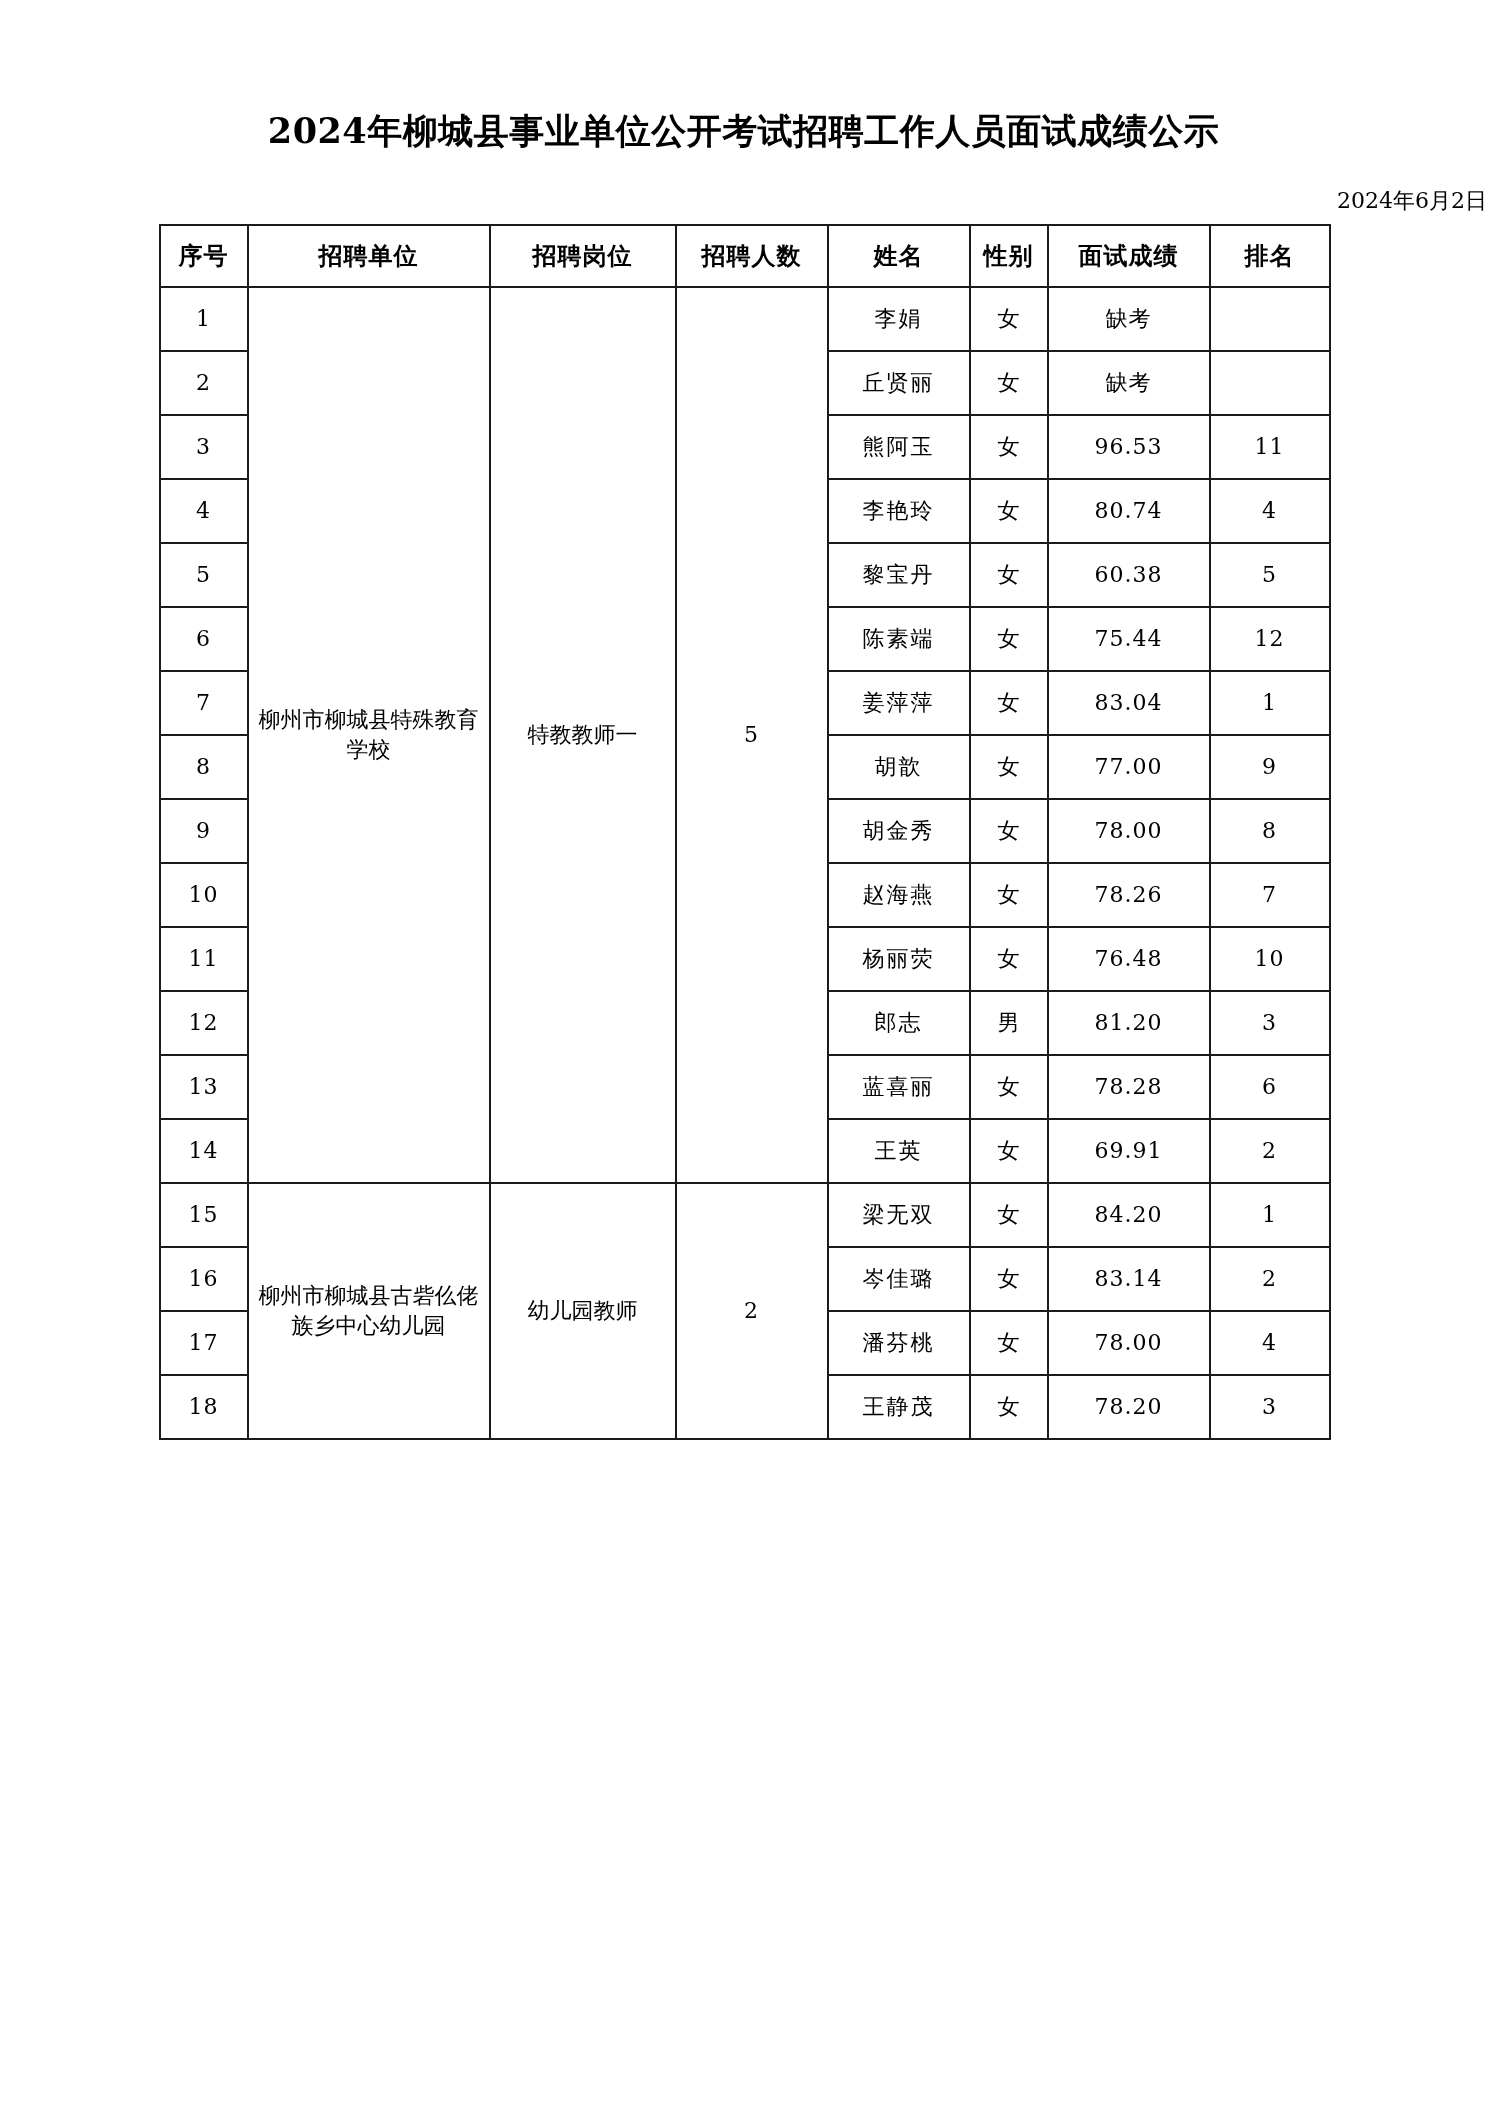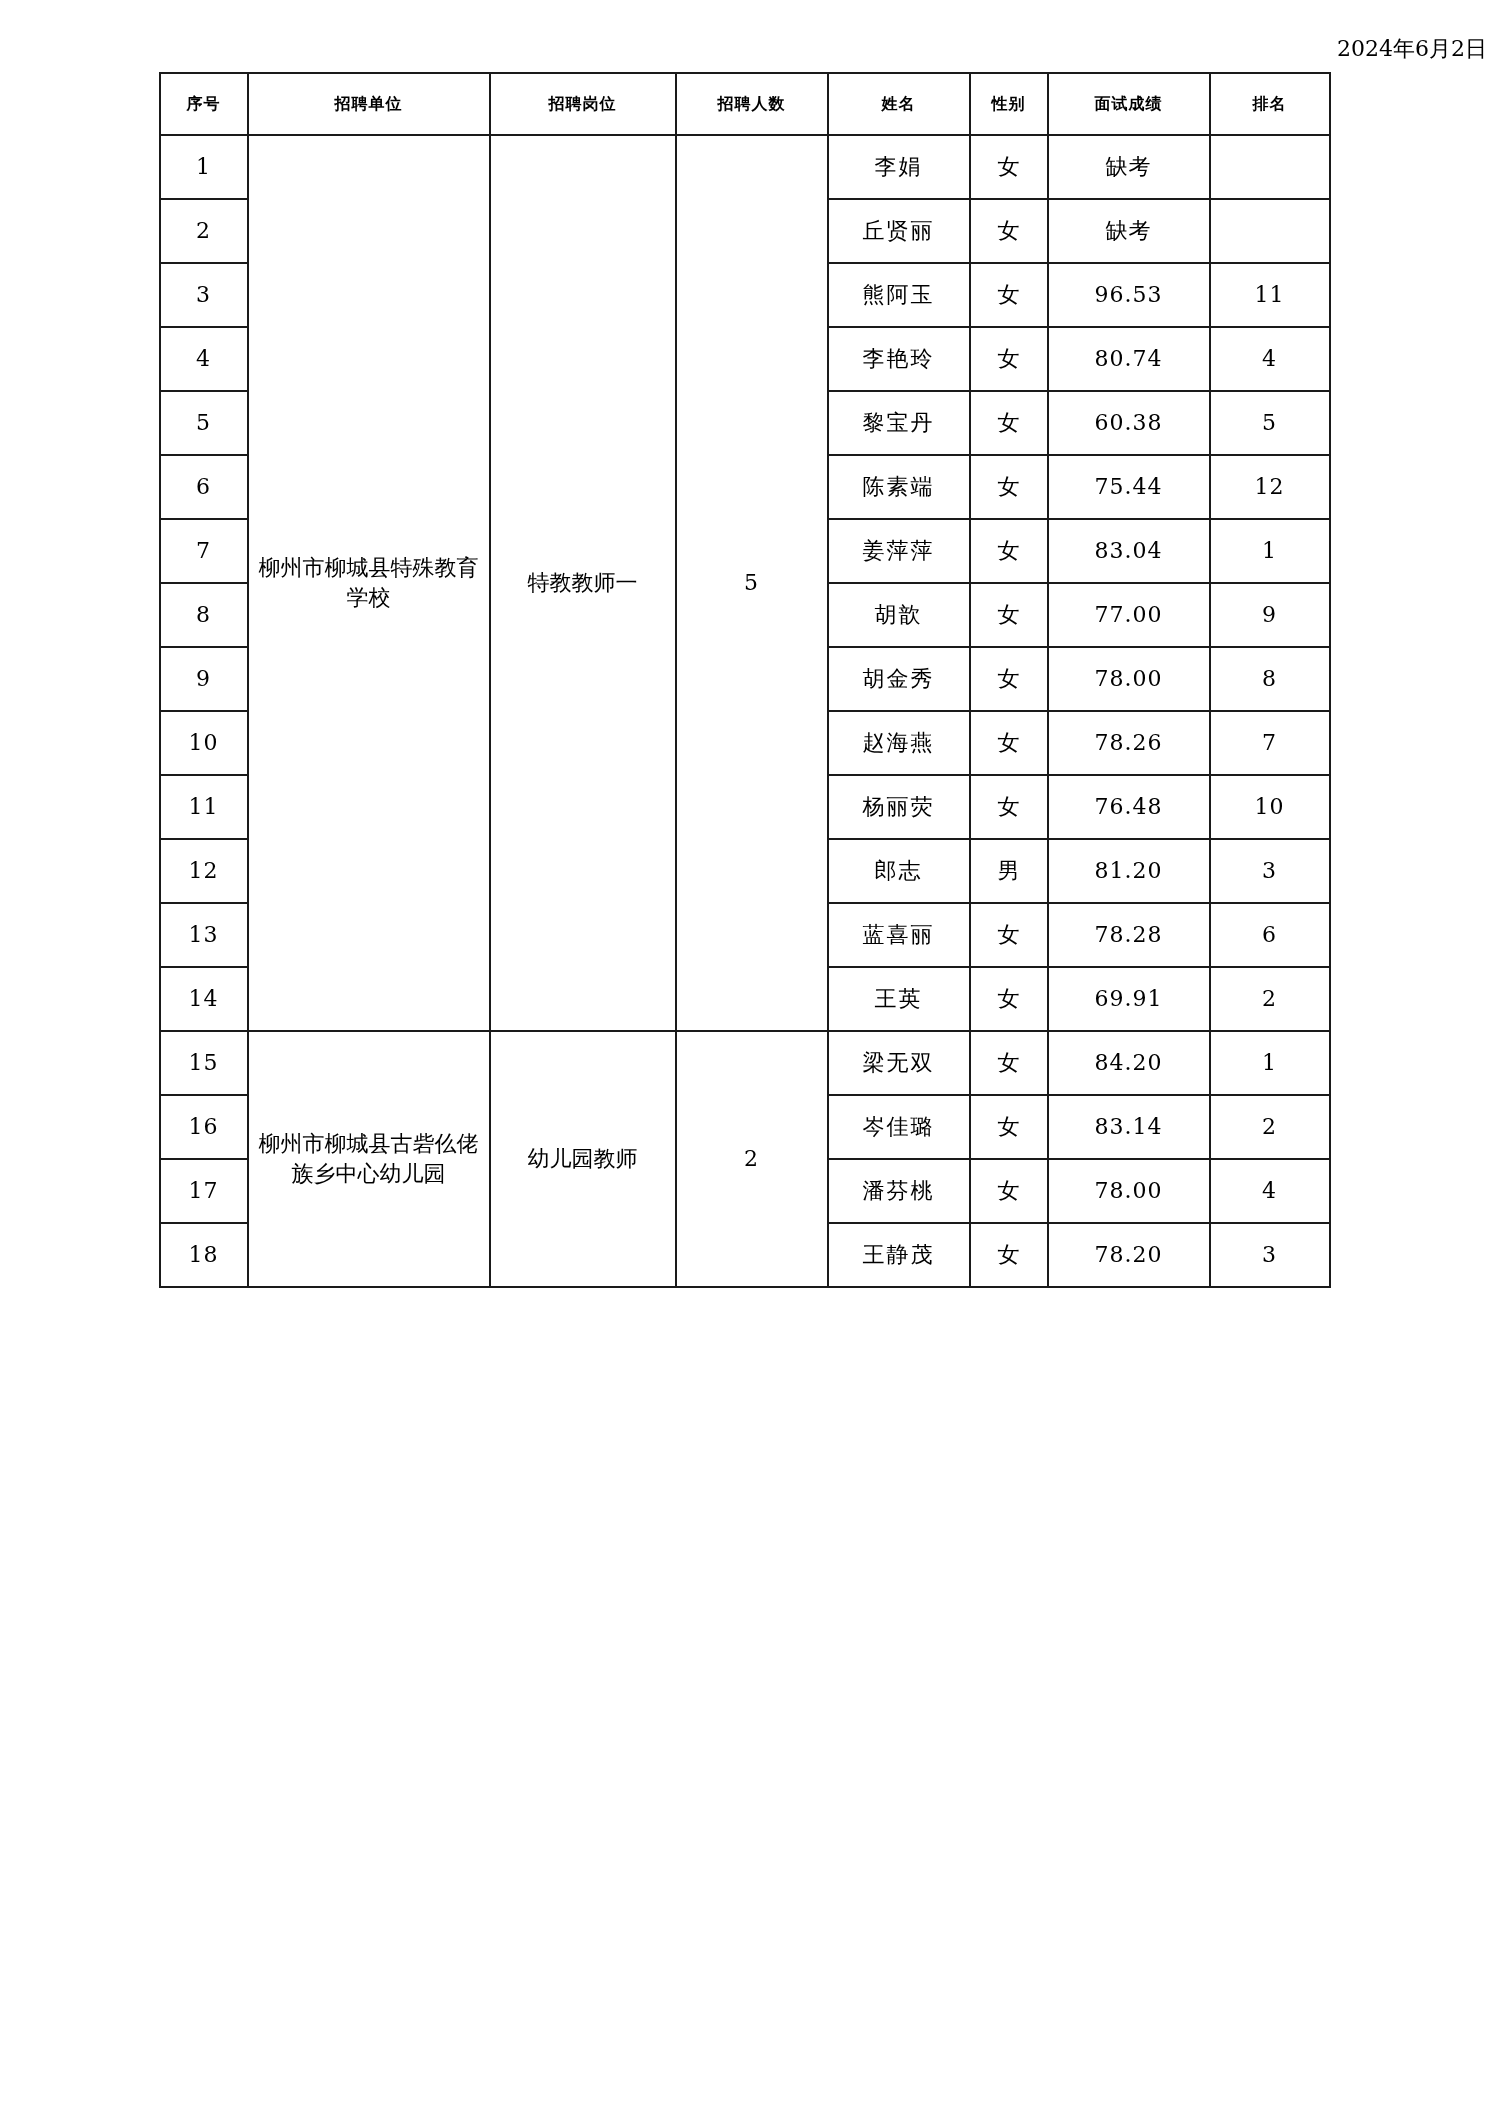--- a/index.html
+++ b/index.html
@@ -56,21 +56,21 @@
     border: 2px solid #1a1a1a;
     text-align: center;
     vertical-align: middle;
     font-size: 22px;
     font-weight: normal;
     padding: 0 2px;
     font-family: "DejaVu Serif", "Liberation Serif", serif;
   }
   table.grid thead th {
     height: 60px;
-    font-size: 16px;
+    font-size: 24px;
     font-weight: bold;
     letter-spacing: 1px;
   }
   table.grid tbody td {
     height: 62px;
     line-height: 1.35;
   }
   .col-no     { width: 88px; }
   .col-unit   { width: 242px; }
   .col-post   { width: 186px; }
@@ -88,20 +88,21 @@
     font-family: "DejaVu Serif", "Liberation Serif", serif;
     letter-spacing: 1px;
   }
   .name-cell { letter-spacing: 2px; }
 </style>
 </head>
 <body>
 
 <div class="page">
 
+  <div class="title-main">2024年柳城县事业单位公开考试招聘工作人员面试成绩公示</div>
   <div class="date-line">2024年6月2日</div>
 
   <div class="table-wrap">
     <table class="grid">
       <colgroup>
         <col class="col-no">
           <col class="col-unit">
           <col class="col-post">
           <col class="col-count">
         <col class="col-name">

